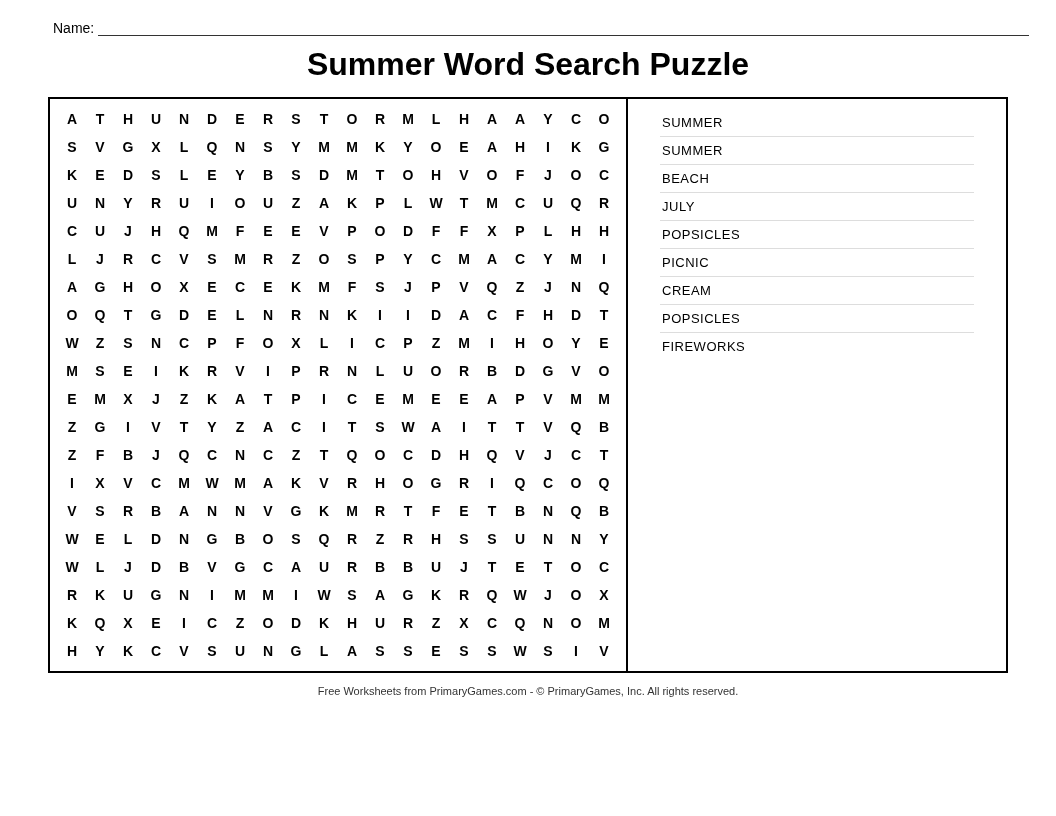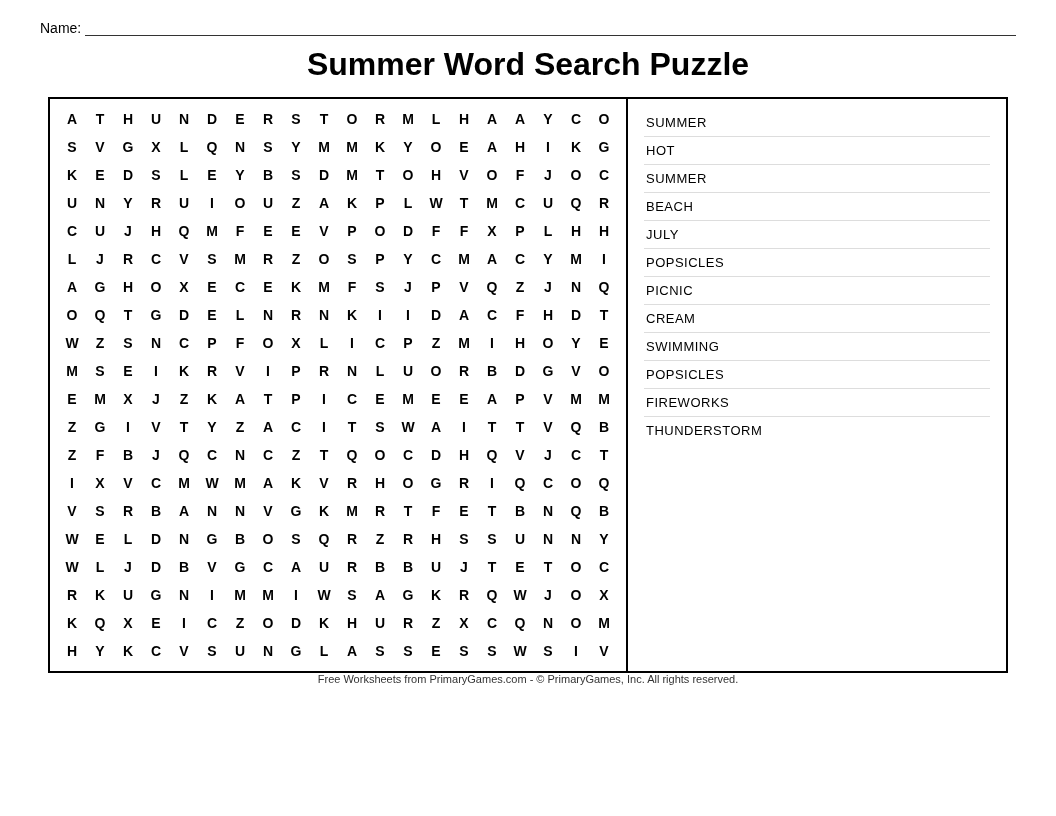--- a/index.html
+++ b/index.html
@@ -11,20 +11,21 @@
       display: flex;
       flex-direction: column;
       align-items: center;
       padding: 20px 40px;
     }
     .name-line {
       align-self: flex-start;
       display: flex;
       margin-bottom: 10px;
       width: 100%;
+      margin-left: 13px;
     }
     .name-label {
       font-size: 14px;
       margin-right: 4px;
     }
     .name-underline {
       flex: 1;
       border-bottom: 1px solid #333;
       height: 16px;
     }
@@ -53,37 +54,37 @@
       height: 28px;
       text-align: center;
       vertical-align: middle;
       font-size: 14px;
       font-weight: bold;
       font-family: Arial, sans-serif;
       letter-spacing: 0;
     }
     .word-list-section {
       flex: 1;
-      padding: 10px 16px;
+      padding: 10px 32px;
     }
     .word-item {
       font-size: 13px;
       font-family: Arial, sans-serif;
       padding: 6px 2px;
       border-bottom: 1px solid #ddd;
       letter-spacing: 0.5px;
     }
     .word-item:last-child {
       border-bottom: none;
     }
     .footer {
       font-size: 11px;
       color: #333;
       text-align: center;
-      margin-top: 0;
+      margin-top: 12px;
     }
   </style>
 </head>
 <body>
 
 <div class="name-line">
   <span class="name-label">Name:</span>
   <div class="name-underline"></div>
 </div>
 
@@ -532,28 +533,25 @@
             <td>S</td>
             <td>I</td>
             <td>V</td>
           </tr>
         </tbody>
     </table>
   </div>
   <div class="word-list-section">
     <div id="word-list-container">
         <div class="word-item">SUMMER</div>
-        <div class="word-item">HOT</div>
         <div class="word-item">SUMMER</div>
         <div class="word-item">BEACH</div>
         <div class="word-item">JULY</div>
         <div class="word-item">POPSICLES</div>
         <div class="word-item">PICNIC</div>
         <div class="word-item">CREAM</div>
-        <div class="word-item">SWIMMING</div>
         <div class="word-item">POPSICLES</div>
         <div class="word-item">FIREWORKS</div>
-        <div class="word-item">THUNDERSTORM</div>
       </div>
   </div>
 </div>
 
 <div class="footer">Free Worksheets from PrimaryGames.com - © PrimaryGames, Inc. All rights reserved.</div>
 
 </body></html>

